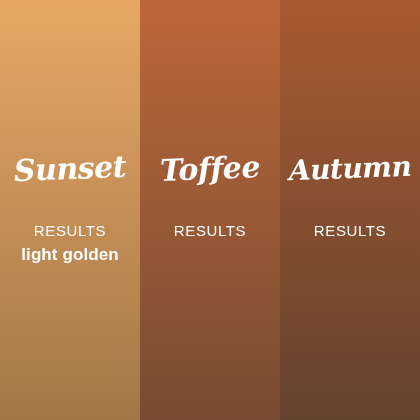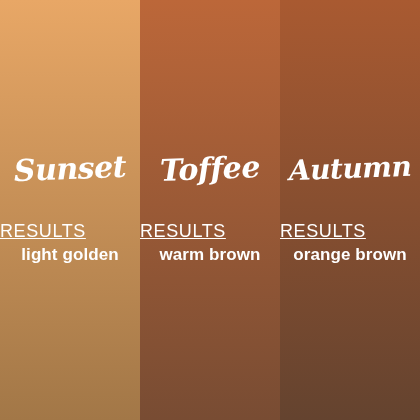--- a/index.html
+++ b/index.html
@@ -42,27 +42,27 @@
     white-space: nowrap;
   }
   .shade-name.widest{ font-size: 28px; }
 
   
   .results-label {
     position: absolute;
     top: 220px;
     left: 0;
     right: 0;
+    text-align: center;
     color: #ffffff;
-    font-size: 18px;
+    font-size: 15px;
     line-height: 22px;
     font-weight: 400;
     letter-spacing: 0.6px;
     white-space: nowrap;
-    text-decoration: underline;
   }
   
   .results-value {
     position: absolute;
     top: 244px;
     left: 0;
     right: 0;
     text-align: center;
     color: #ffffff;
     font-size: 17px;
@@ -79,22 +79,20 @@
 
   <div class="shade-panel" style="background: linear-gradient(rgb(232, 167, 102) 0%, rgb(162, 119, 71) 100%);">
     <div class="shade-name">Sunset</div>
     <div class="results-label">RESULTS</div>
     <div class="results-value">light golden</div>
   </div>
 
   <div class="shade-panel" style="background: linear-gradient(rgb(188, 103, 57) 0%, rgb(120, 76, 51) 100%);">
     <div class="shade-name">Toffee</div>
     <div class="results-label">RESULTS</div>
-    <div class="results-value">warm brown</div>
   </div>
 
   <div class="shade-panel" style="background: linear-gradient(rgb(169, 90, 49) 0%, rgb(100, 67, 47) 100%);">
     <div class="shade-name widest">Autumn</div>
     <div class="results-label">RESULTS</div>
-    <div class="results-value">orange brown</div>
   </div>
 
 </div>
 
 </body></html>

